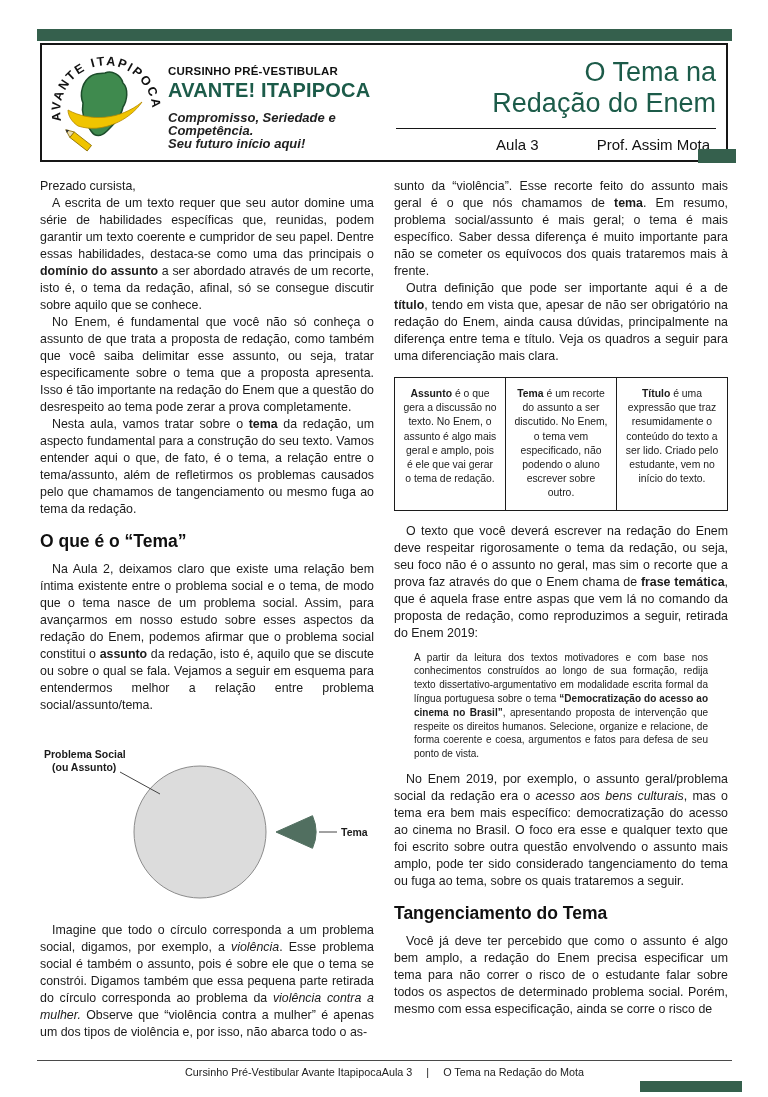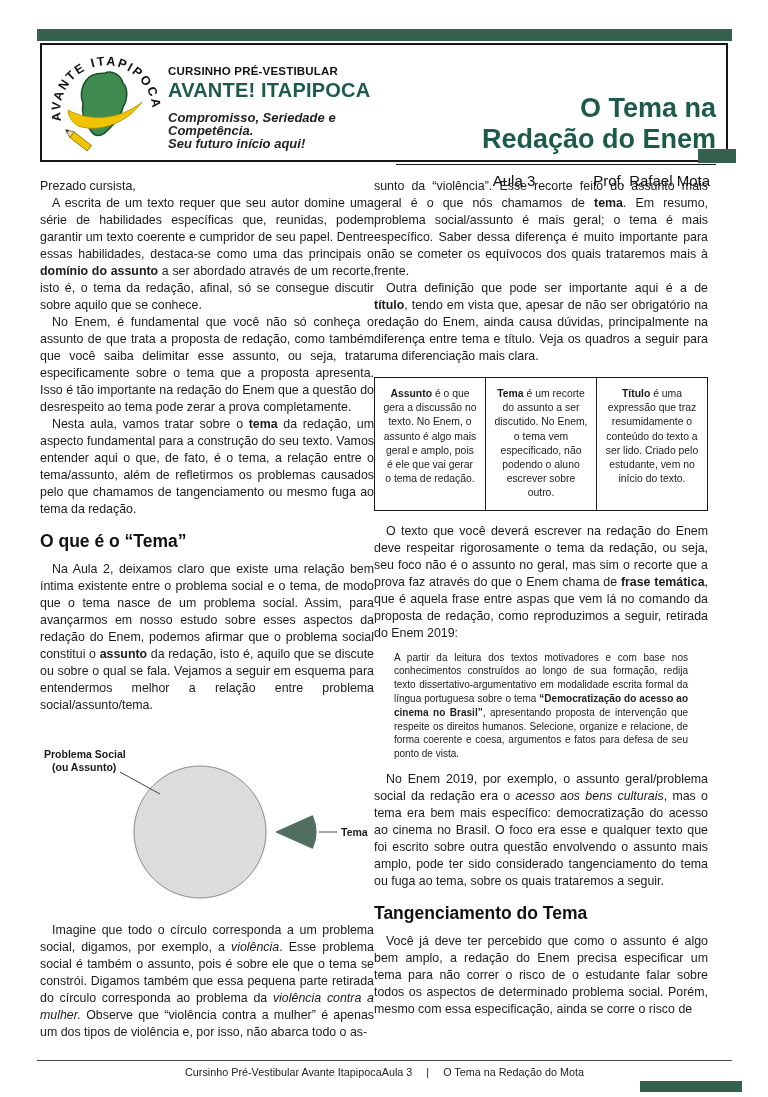--- a/index.html
+++ b/index.html
@@ -18,27 +18,27 @@
   .header-box {
     position:absolute; left:40px; top:43px; width:688px; height:119px;
     border:2px solid #161616; background:#fff;
   }
   .logo { position:absolute; left:6px; top:3px; width:116px; height:112px; }
   .school-info { position:absolute; left:126px; top:20px; width:230px; }
   .school-line1 { font-size:11.5px; font-weight:700; letter-spacing:.2px; color:#111; }
   .school-line2 { font-size:20px; font-weight:700; color:var(--title_green,#1c5b49); margin:2px 0 9px; letter-spacing:.2px; }
   .motto { font-size:13px; font-weight:700; font-style:italic; line-height:13px; color:#222; }
   .header-right { position:absolute; right:10px; top:12px; width:320px; text-align:right; }
-  .doc-title { font-size:27px; font-weight:700; line-height:31px; color:var(--title_green,#1c5b49);margin-top:36px; }
+  .doc-title { font-size:27px; font-weight:400; line-height:31px; color:var(--title_green,#1c5b49); }
   .title-rule { border-top:1.5px solid #161616; margin:9px 0 7px; }
   .lesson-row { display:flex; justify-content:flex-end; gap:58px; font-size:15px; color:#111; padding-right:6px; }
   .corner-accent { position:absolute; right:-10px; bottom:-3px; width:38px; height:14px; background:var(--green,#35604d); }
 
   
-  .body-main { position:absolute; left:40px; top:178px; width:688px; display:flex; }
+  .body-main { position:absolute; left:40px; top:178px; width:688px; display:flex; gap:20px; }
   .col { width:334px; font-size:12.4px; line-height:17px; text-align:justify; color:var(--text,#1b1b1b); }
   .col p { margin:0; }
   .ind { text-indent:12px; }
   .gap-top { margin-top:17px; }
   .section-heading { font-size:17.5px; font-weight:700; color:#101010; margin:15px 0 11px; text-align:left; }
 
   
   .pie-figure { margin:28px 0 12px;font-weight:bold; }
   .pie-svg { display:block; width:334px; height:168px; }
   .diagram-label { font-size:10.5px; fill:#1b1b1b; }
@@ -104,21 +104,21 @@
     </div>
 
     <div class="header-right">
       <div class="doc-title">
         <div>O Tema na</div>
         <div>Redação do Enem</div>
       </div>
       <div class="title-rule"></div>
       <div class="lesson-row">
         <span>Aula 3</span>
-        <span>Prof. Rafael Mota</span>
+        <span>Prof. Assim Mota</span>
       </div>
     </div>
 
     <div class="corner-accent"></div>
   </header>
 
   <main class="body-main">
 
     <section class="col">
       <p><span>Prezado cursista,</span></p>

